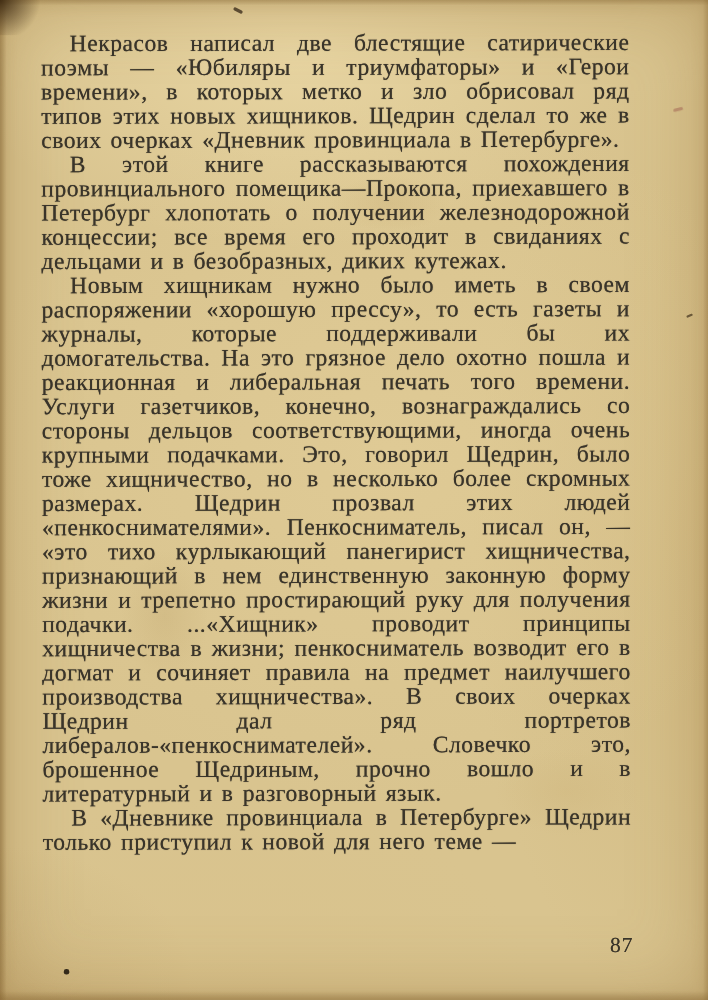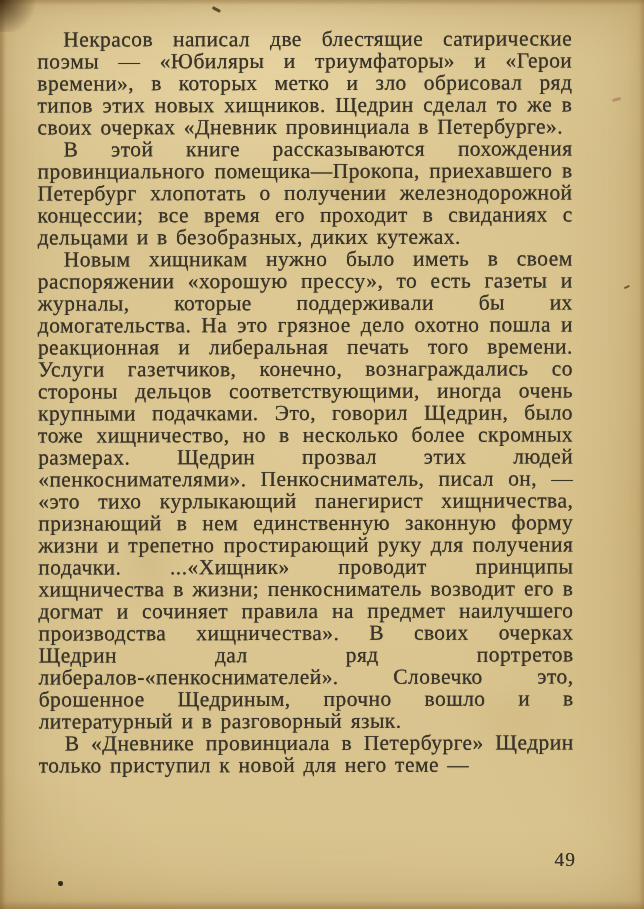--- a/index.html
+++ b/index.html
@@ -121,20 +121,20 @@
 
   <div class="corner-shadow-tl"></div>
 
   <div class="text-column">
     <p lang="ru">Некрасов написал две блестящие сатирические поэмы — «Юбиляры и триумфаторы» и «Герои времени», в которых метко и зло обрисовал ряд типов этих новых хищников. Щедрин сделал то же в своих очерках «Дневник провинциала в Петербурге».</p>
     <p lang="ru">В этой книге рассказываются похождения провинциального помещика—Прокопа, приехавшего в Петербург хлопотать о получении железнодорожной концессии; все время его проходит в свиданиях с дельцами и в безобразных, диких кутежах.</p>
     <p lang="ru">Новым хищникам нужно было иметь в своем распоряжении «хорошую прессу», то есть газеты и журналы, которые поддерживали бы их домогательства. На это грязное дело охотно пошла и реакционная и либеральная печать того времени. Услуги газетчиков, конечно, вознаграждались со стороны дельцов соответствующими, иногда очень крупными подачками. Это, говорил Щедрин, было тоже хищничество, но в несколько более скромных размерах. Щедрин прозвал этих людей «пенкоснимателями». Пенкосниматель, писал он, — «это тихо курлыкающий панегирист хищничества, признающий в нем единственную законную форму жизни и трепетно простирающий руку для получения подачки. ...«Хищник» проводит принципы хищничества в жизни; пенкосниматель возводит его в догмат и сочиняет правила на предмет наилучшего производства хищничества». В своих очерках Щедрин дал ряд портретов либералов-«пенкоснимателей». Словечко это, брошенное Щедриным, прочно вошло и в литературный и в разговорный язык.</p>
     <p lang="ru">В «Дневнике провинциала в Петербурге» Щедрин только приступил к новой для него теме —</p>
   </div>
 
-  <div class="page-number">49</div>
+  <div class="page-number">87</div>
 
   <div class="speck speck-tick"></div>
   <div class="speck speck-pink"></div>
   <div class="speck speck-caret"></div>
   <div class="speck speck-dot"></div>
 
 </div>
 
 </body></html>

